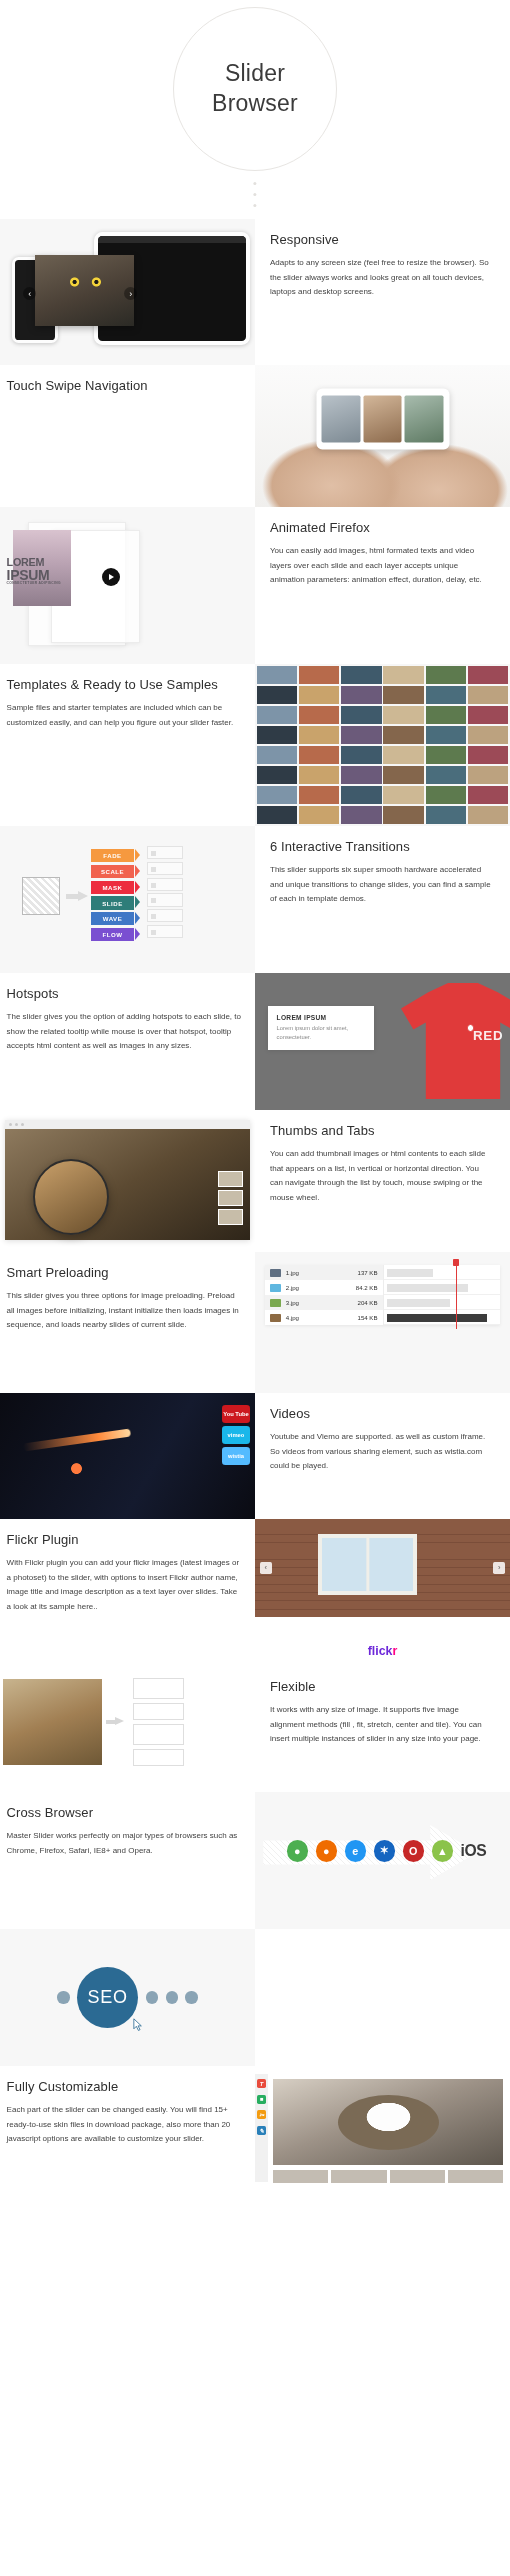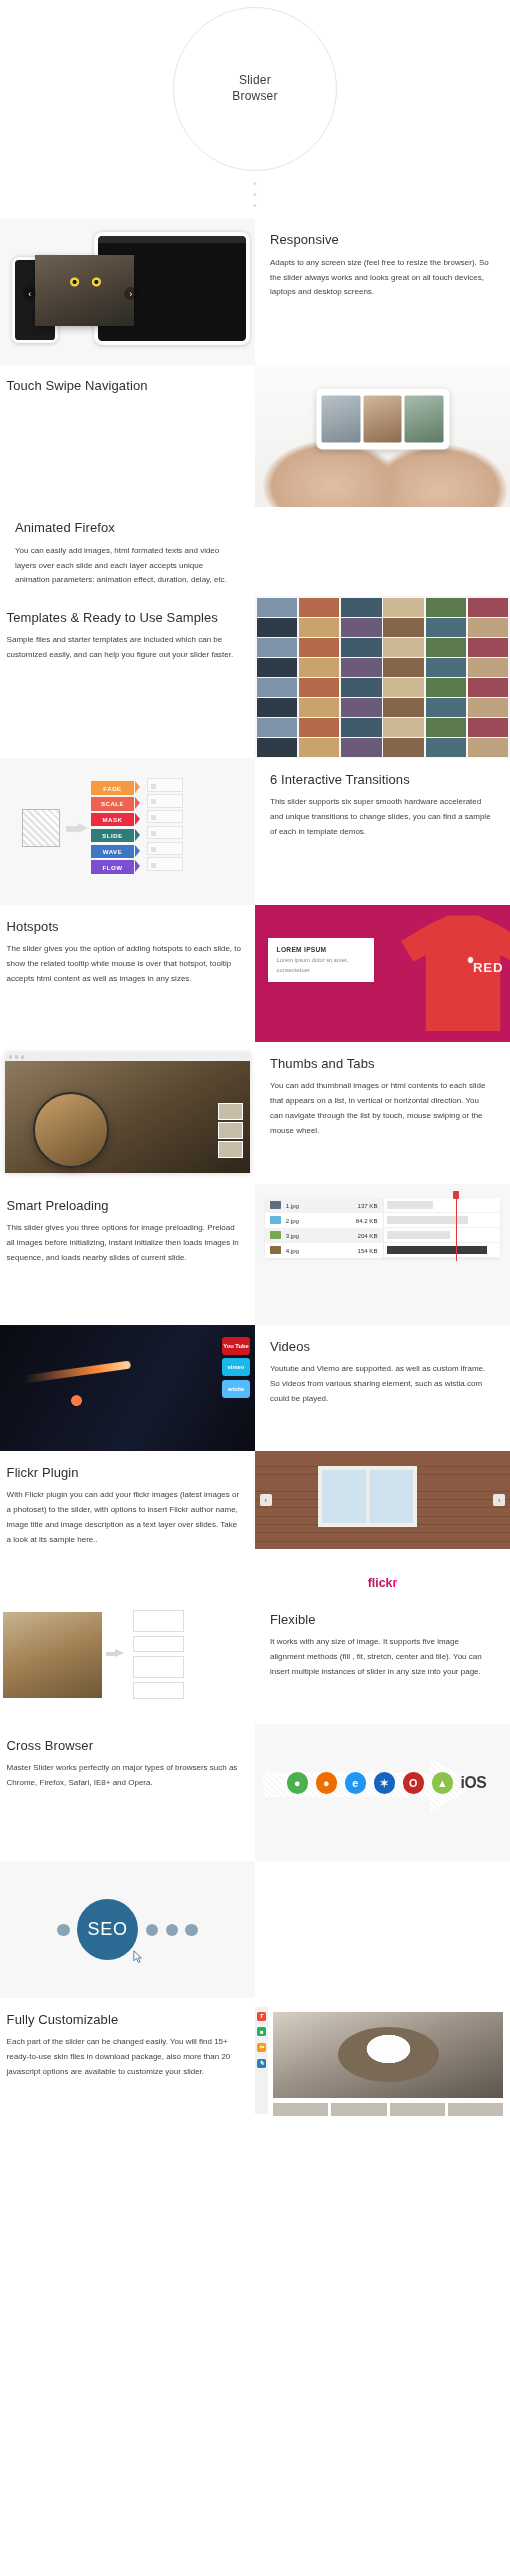--- a/index.html
+++ b/index.html
@@ -20,21 +20,21 @@
     position: absolute;
     left: 50%;
     top: 6.6px;
     transform: translateX(-50%);
     width: 164px; height: 164px;
     border: 0.8px solid #e7e5e2;
     border-radius: 50%;
     display: flex; align-items: center; justify-content: center;
   }
   .hero-title {
-    font-size: 12px;
+    font-size: 23px;
     line-height: 1.28;
     font-weight: 300;
     color: #3b3b3b;
     text-align: center;
     letter-spacing: 0.2px;
   }
   .hero-dots {
     position: absolute;
     left: 50%;
     transform: translateX(-50%);
@@ -176,21 +176,21 @@
   }
   .tag::after{
     content:''; position:absolute; right:-5.8px; top:0;
     border-left:5.8px solid currentColor; border-top:6.6px solid transparent; border-bottom:6.6px solid transparent;
   }
   .ghosts{ position:absolute; left:147px; top:20px; display:flex; flex-direction:column; gap:2.5px;}
   .ghosts div{ width:36px; height:13.3px; border:0.8px solid #e3e3e3; background:#fbfbfb; }
   .ghosts div::before{ content:''; display:block; width:5px;height:5px;background:#e0e0e0;margin:4.1px 0 0 3.3px;}
 
   
-  .tshirt{ position:absolute; inset:0; background:#be185d; }
+  .tshirt{ position:absolute; inset:0; background:#737373; }
   .tshirt .shirt{
     position:absolute; right:-15px; top:10px; width:124px; height:116px;
     background:#e03a3a; border-radius:21.5px 21.5px 15px 15px;
     clip-path: polygon(22% 8%,38% 0,62% 0,78% 8%,100% 22%,90% 40%,80% 34%,80% 100%,20% 100%,20% 34%,10% 40%,0 22%);
   }
   .tshirt .shirt-txt{
     position:absolute; right:6.6px; top:55px; color:#fff; font-size:13.3px; font-weight:700; letter-spacing:0.8px; opacity:.9;
   }
   .tooltip{
     position:absolute; left:13.3px; top:33px; width:106px; background:#fff; padding:7.5px 8.3px;
@@ -243,21 +243,21 @@
     color:#fff; font-size:5.8px; font-weight:700;}
 
   
   .flickrart{ position:absolute; inset:0; background:#fff; }
   .brick{ position:absolute; left:0; right:0; top:0; height:98px;
     background: repeating-linear-gradient(0deg,#8a5a43 0 7.5px,#7a4d39 7.5px 8.3px),
                 repeating-linear-gradient(90deg,rgba(0,0,0,.08) 0 18px, rgba(255,255,255,.05) 18px 19px);}
   .window{ position:absolute; left:63px; top:15px; width:99px; height:61px; background:#cfe3ef; border:4.1px solid #f0efe9;}
   .window::after{ content:''; position:absolute; left:50%; top:0; bottom:0; width:3.3px; background:#f0efe9; transform:translateX(-50%);}
   .flickr-logo{ position:absolute; left:50%; transform:translateX(-50%); bottom:8.3px; font-size:12.4px; font-weight:700;}
-  .flickr-logo .p{ color:#ff0084; } .flickr-logo .b{ color:#be185d; }
+  .flickr-logo .p{ color:#ff0084; } .flickr-logo .b{ color:#6d28d9; }
   .fnav{ position:absolute; top:43px; width:11.6px;height:11.6px;border-radius:1.7px;background:rgba(255,255,255,.85);
     display:flex;align-items:center;justify-content:center;font-size:7.5px;color:#555;}
 
   
   .flexart{ position:absolute; inset:0; background:#fff;}
   .deer{ position:absolute; left:3.3px; top:13.3px; width:99px; height:86px;
     background:linear-gradient(160deg,#c8b48e 0%,#a17f53 50%,#6e5836 100%); }
   .flexarrow{ position:absolute; left:106px; top:51px; width:18px;height:8.3px;}
   .flexarrow::before{content:'';position:absolute;left:0;top:2.5px;width:10.8px;height:4.1px;background:#d7d7d7;}
   .flexarrow::after{content:'';position:absolute;left:9px;top:0;border-left:9px solid #d7d7d7;border-top:4.1px solid transparent;border-bottom:4.1px solid transparent;}
@@ -337,20 +337,35 @@
       <div class="device">
           <span></span>
           <span></span>
           <span></span>
         </div>
     </div>
   </div>
 </section>
 
 <section class="feature">
+  <div class="media" style="height:157px">
+    <div class="layerart">
+      <div class="pane" style="left:28px;top:15px;width:98px;height:124px;"></div>
+      <div class="pane" style="left:51px;top:23px;width:89px;height:113px;"></div>
+      <div class="poster"></div>
+      <div class="lorem">
+        <div class="l1">LOREM</div>
+        <div class="l2">IPSUM</div>
+        <div class="l3">CONSECTETUER ADIPISCING</div>
+      </div>
+      <div class="playbtn">
+          <i></i>
+        </div>
+    </div>
+  </div>
   <div class="copy">
     <h2>Animated Firefox</h2>
     <p class="desc">You can easily add images, html formated texts and video layers over each slide and each layer accepts unique animation parameters: animation effect, duration, delay, etc.</p>
   </div>
 </section>
 
 <section class="feature">
   <div class="copy left">
     <h2>Templates &amp; Ready to Use Samples</h2>
     <p class="desc">Sample files and starter templates are included which can be customized easily, and can help you figure out your slider faster.</p>

